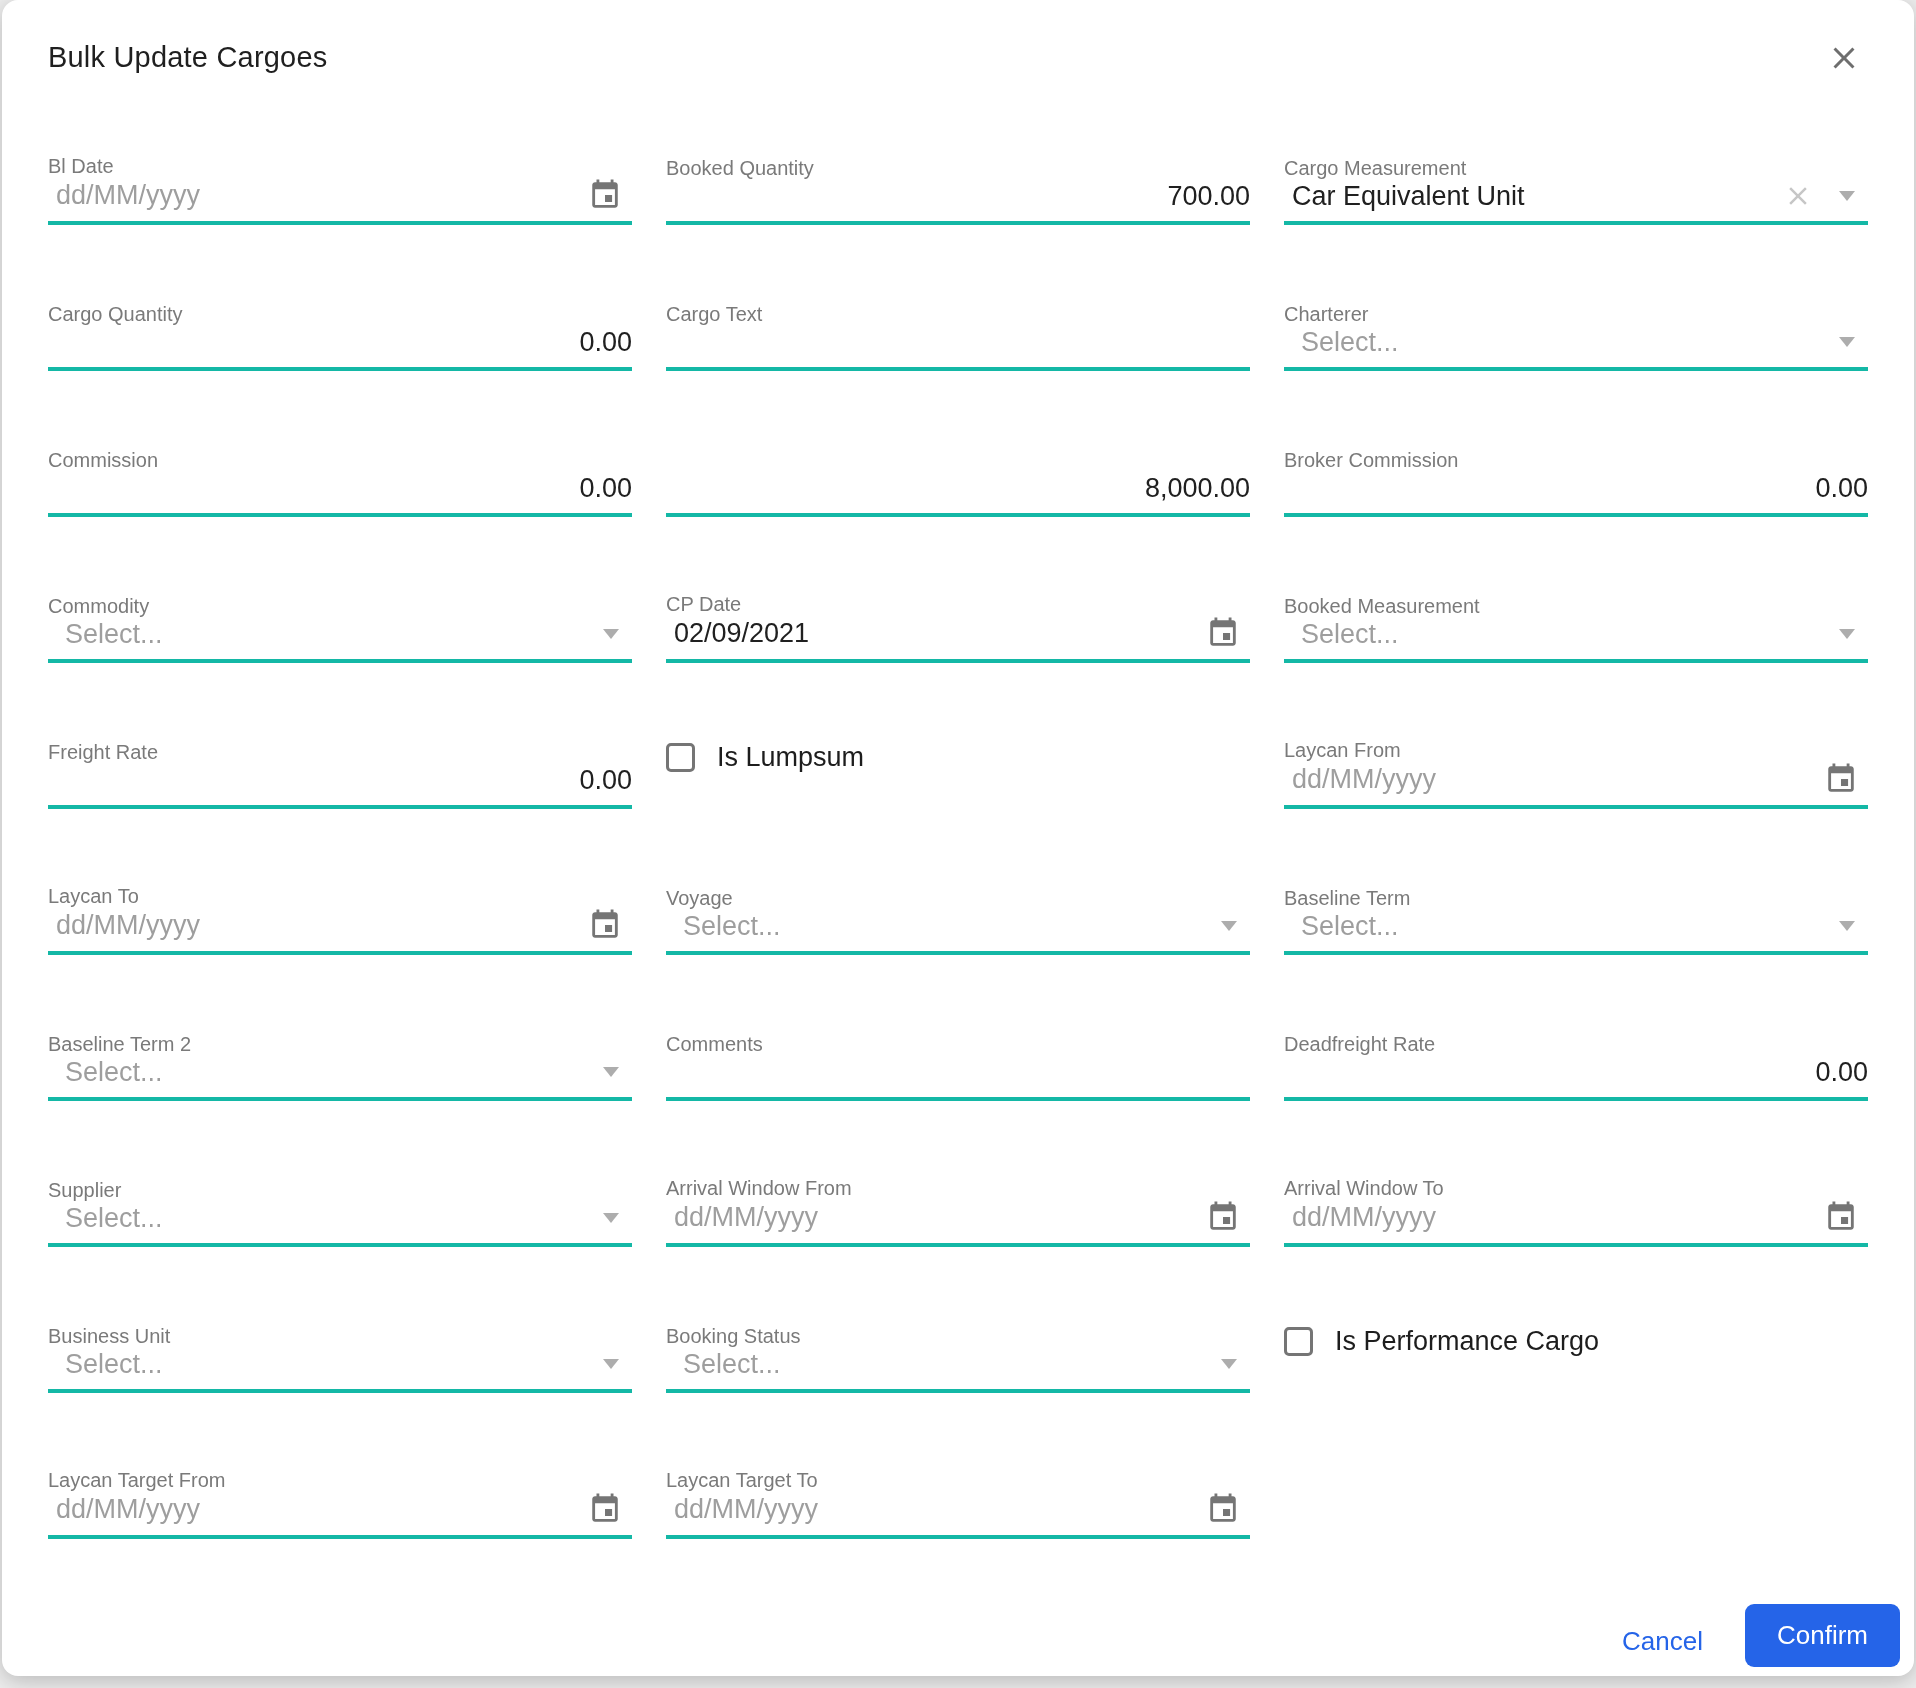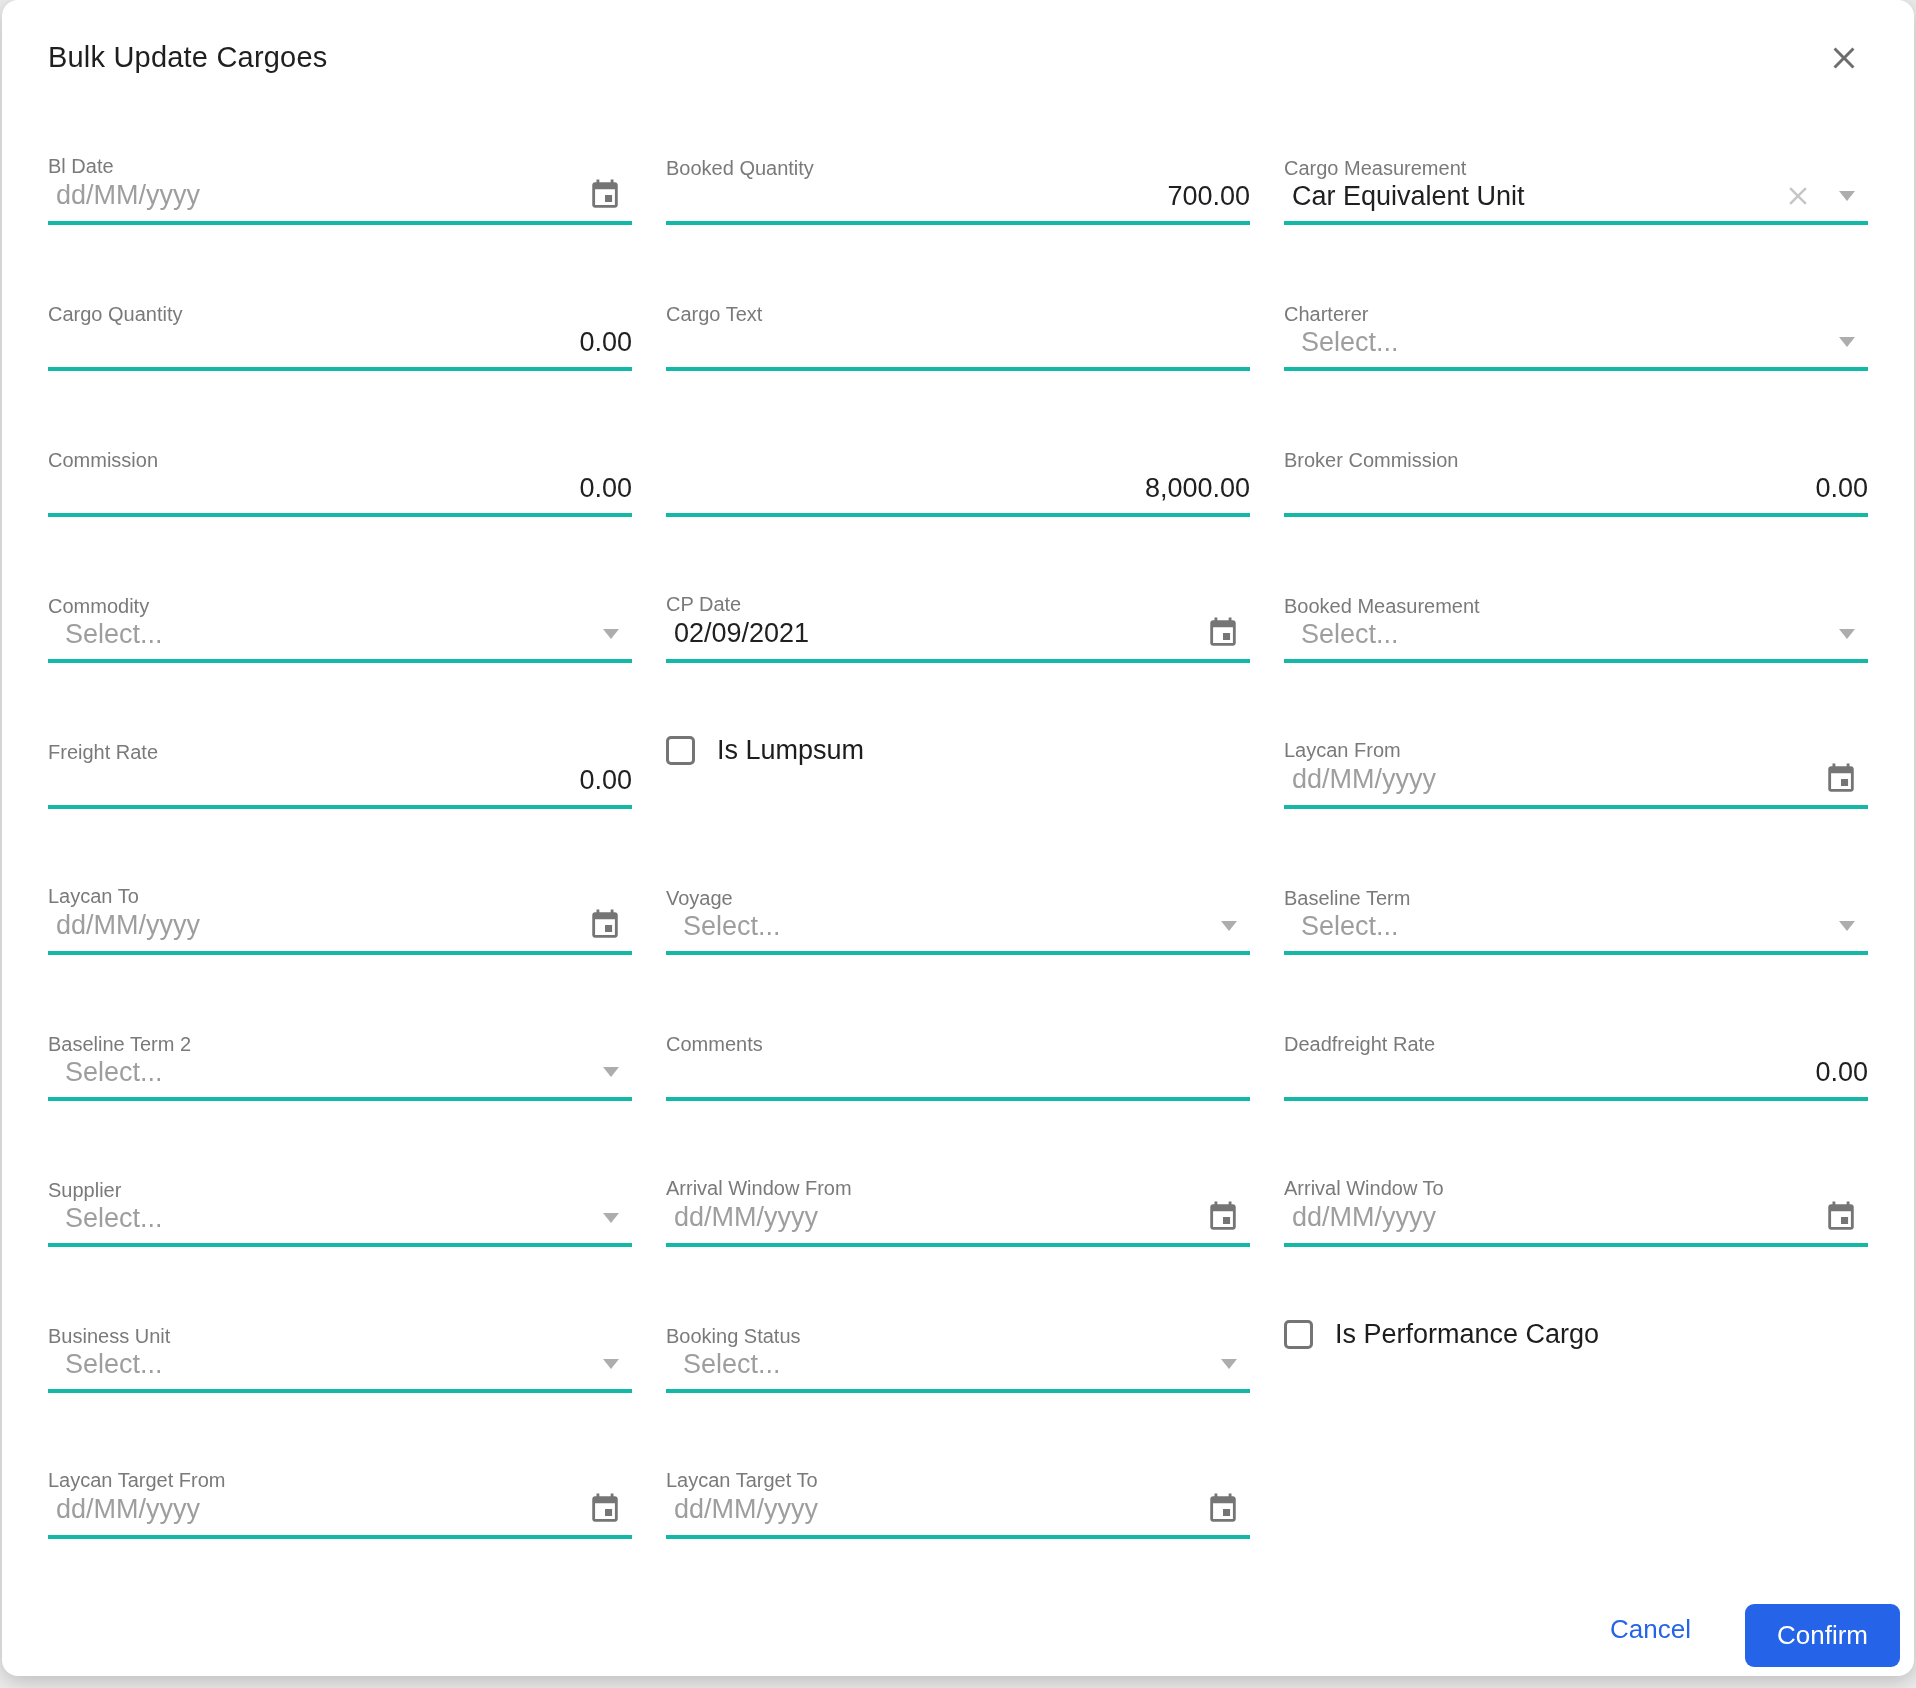--- a/index.html
+++ b/index.html
@@ -22,21 +22,21 @@
 
   .form-grid {
     margin-top:75px;
     display:grid; grid-template-columns:repeat(3,1fr);
     column-gap:34px; grid-auto-rows:72px; row-gap:74px;
   }
   .cell {
     position:relative; display:flex; flex-direction:column; justify-content:flex-end;
     border-bottom:4px solid #14b8a6;
   }
-  .cell.checkbox-cell { border-bottom:none; justify-content:flex-start; }
+  .cell.checkbox-cell { border-bottom:none; justify-content:flex-start;margin-top:7px; }
   .f-label { font-size:20px; color:#7a7a7a; line-height:23px; }
   .input-row { display:flex; align-items:center; padding-bottom:9px; cursor:text;margin-left:8px; }
   .f-value { font-size:27px; color:#202020; line-height:32px; flex:1; min-height:32px; white-space:nowrap; }
   .f-value.placeholder { color:#9e9e9e; }
   .f-value.num { text-align:right; }
   .f-value.indent { padding-left:9px; }
 
   .cal-icon { line-height:0; margin-right:10px; cursor:pointer; }
   .caret {
     width:0; height:0; flex:none;
@@ -47,22 +47,22 @@
   .clear-x { line-height:0; margin-right:26px; cursor:pointer; }
 
   .cb-row { display:flex; align-items:center; margin-top:-2px; cursor:pointer; }
   .cb-box {
     width:29px; height:29px; box-sizing:border-box; flex:none;
     border:3px solid #757575; border-radius:5px; background:#fff;
   }
   .cb-label { font-size:27px; color:#1d1d1d; margin-left:22px; }
 
   .modal-footer {
-    display:flex; justify-content:flex-end; align-items:flex-start;
-    padding-top:65px; margin-right:-32px;gap:12px;
+    display:flex; justify-content:flex-end; align-items:flex-end;
+    padding-top:65px; margin-right:-32px;
   }
   .btn-text {
     background:none; border:none; cursor:pointer;
     color:#2564e8; font-size:26px; font-family:inherit; padding:10px 18px;
   }
   .btn-filled {
     background:#2564e8; color:#ffffff; border:none; cursor:pointer;
     font-size:26px; font-family:inherit;
     border-radius:9px; height:63px; min-width:152px; padding:0 32px;
     margin-left:24px; box-sizing:border-box;

